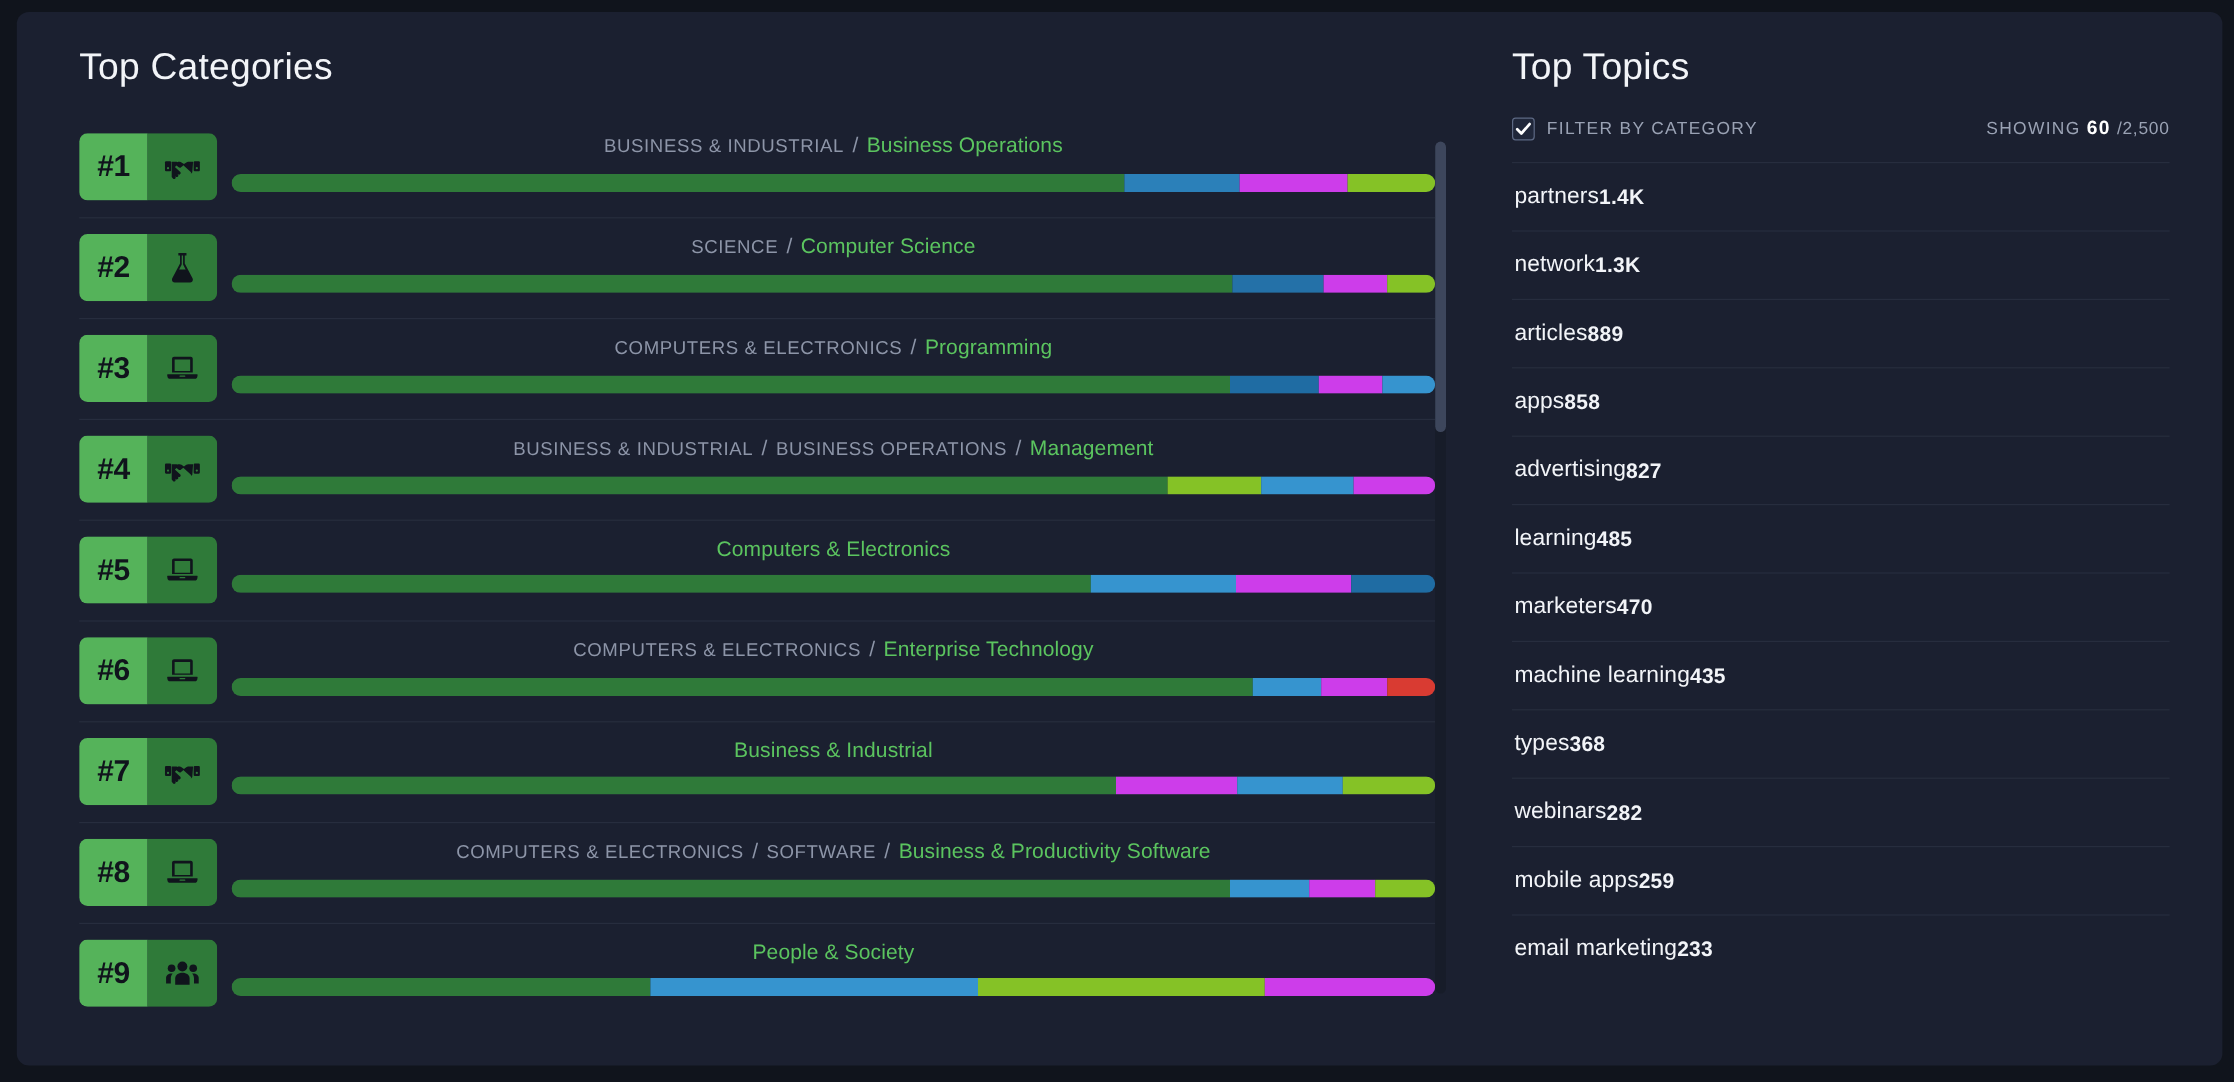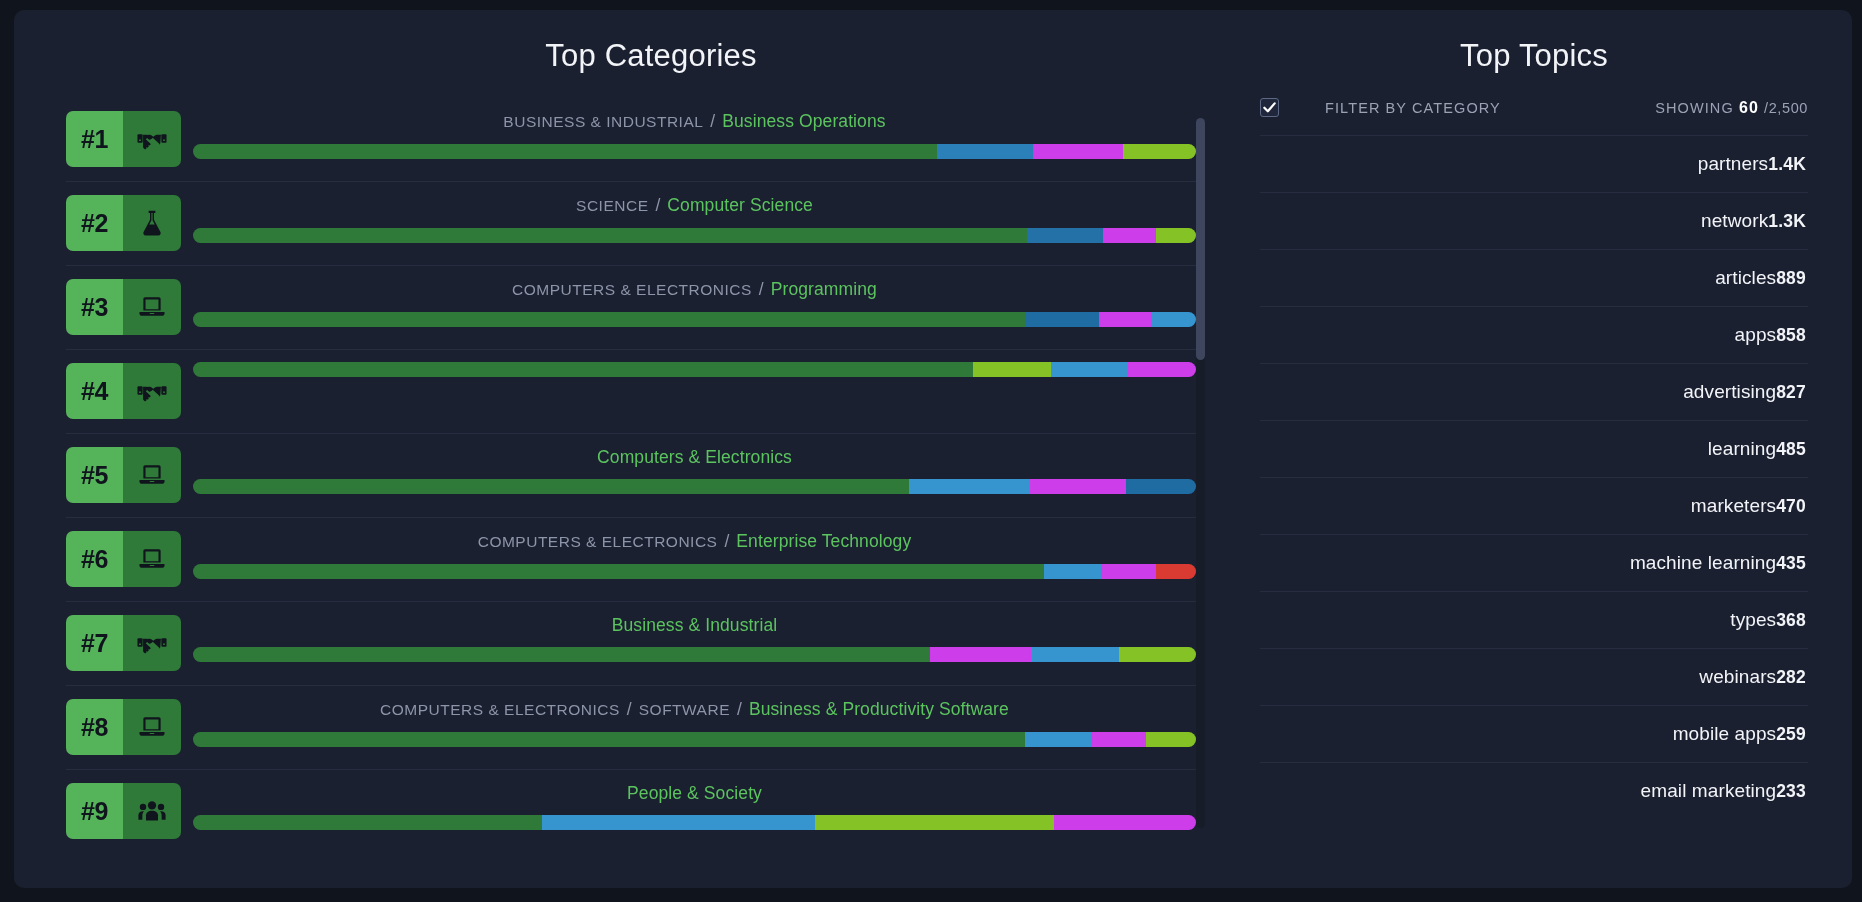--- a/index.html
+++ b/index.html
@@ -37,21 +37,20 @@
     height: 100%;
     padding: 28px 0 0 52px;
   }
 
   .section-title {
     font-size: 31px;
     font-weight: 400;
     color: #f2f4f8;
     letter-spacing: 0.2px;
     margin-bottom: 24px;
-    text-align: center;
   }
 
   .cat-list {
     position: relative;
     width: 1130px;
   }
 
   .cat-row {
     display: flex;
     align-items: flex-start;
@@ -175,36 +174,35 @@
     display: flex;
     align-items: center;
     justify-content: center;
   }
   .checkbox svg { width: 15px; height: 15px; display: block; }
   .filter-label {
     color: #9aa2b4;
     font-size: 14.5px;
     letter-spacing: 1.1px;
     text-transform: uppercase;
-    margin-left: 36px;
   }
   .showing {
     color: #9aa2b4;
     font-size: 14.5px;
     letter-spacing: 1.1px;
     text-transform: uppercase;
     white-space: nowrap;
   }
   .showing b { color: #ffffff; font-size: 16px; font-weight: 700; }
   .showing .total { letter-spacing: 0.6px; }
 
   .topic-row {
     display: flex;
     align-items: center;
-    justify-content: flex-end;
+    justify-content: flex-start;
     height: 57px;
     border-top: 1px solid #272d3e;
     padding: 0 2px;
   }
   .topic-name {
     color: #f2f4f8;
     font-size: 19px;
     letter-spacing: 0.1px;
   }
   .topic-count {
@@ -312,20 +310,21 @@
       <path d="M6.5 11.5h4.2c.6 0 .9.2 1.4.6l2.6 2.2c.7.6.7 1.4.1 2-.6.6-1.4.6-2.1.1l-1.9-1.5
                -1.5 1.3 4.6 4.2c.7.6.8 1.5.2 2.1-.5.6-1.4.7-2 .2l-.6-.5.5.6c.6.6.5 1.5-.1 2
                -.6.5-1.4.5-2-.1l-.5-.5.3.5c.5.6.4 1.4-.2 1.9-.6.5-1.4.4-1.9-.2l-1.1-1.3z"></path>
       <path d="M25.5 11.5h-4.3c-.7 0-1.1.2-1.7.6l-2.1 1.5-2.2-1.5c-.5-.4-1-.6-1.7-.6h-1.3
                l-2 1.9 2.5 2.1c1 .8 2.4.8 3.3-.1l.8-.8 6.4 5.8c.6.5.7 1.3.2 1.9l1.4-1.4z"></path>
     </g>
                 </svg>
               </div>
             </div>
             <div class="cat-body">
+              <div class="cat-label"><span class="crumb">BUSINESS &amp; INDUSTRIAL</span><span class="crumb-sep"> / </span><span class="crumb">BUSINESS OPERATIONS</span><span class="crumb-sep"> / </span><span class="leaf">Management</span></div>
               <div class="bar">
                 <div class="seg" style="width: 77.8%; background: rgb(47, 122, 57);"></div>
                 <div class="seg" style="width: 7.7%; background: rgb(133, 194, 38);"></div>
                 <div class="seg" style="width: 7.7%; background: rgb(54, 148, 207);"></div>
                 <div class="seg" style="width: 6.8%; background: rgb(205, 61, 234);"></div>
               </div>
             </div>
           </div>
           <div class="cat-row">
             <div class="badge">

